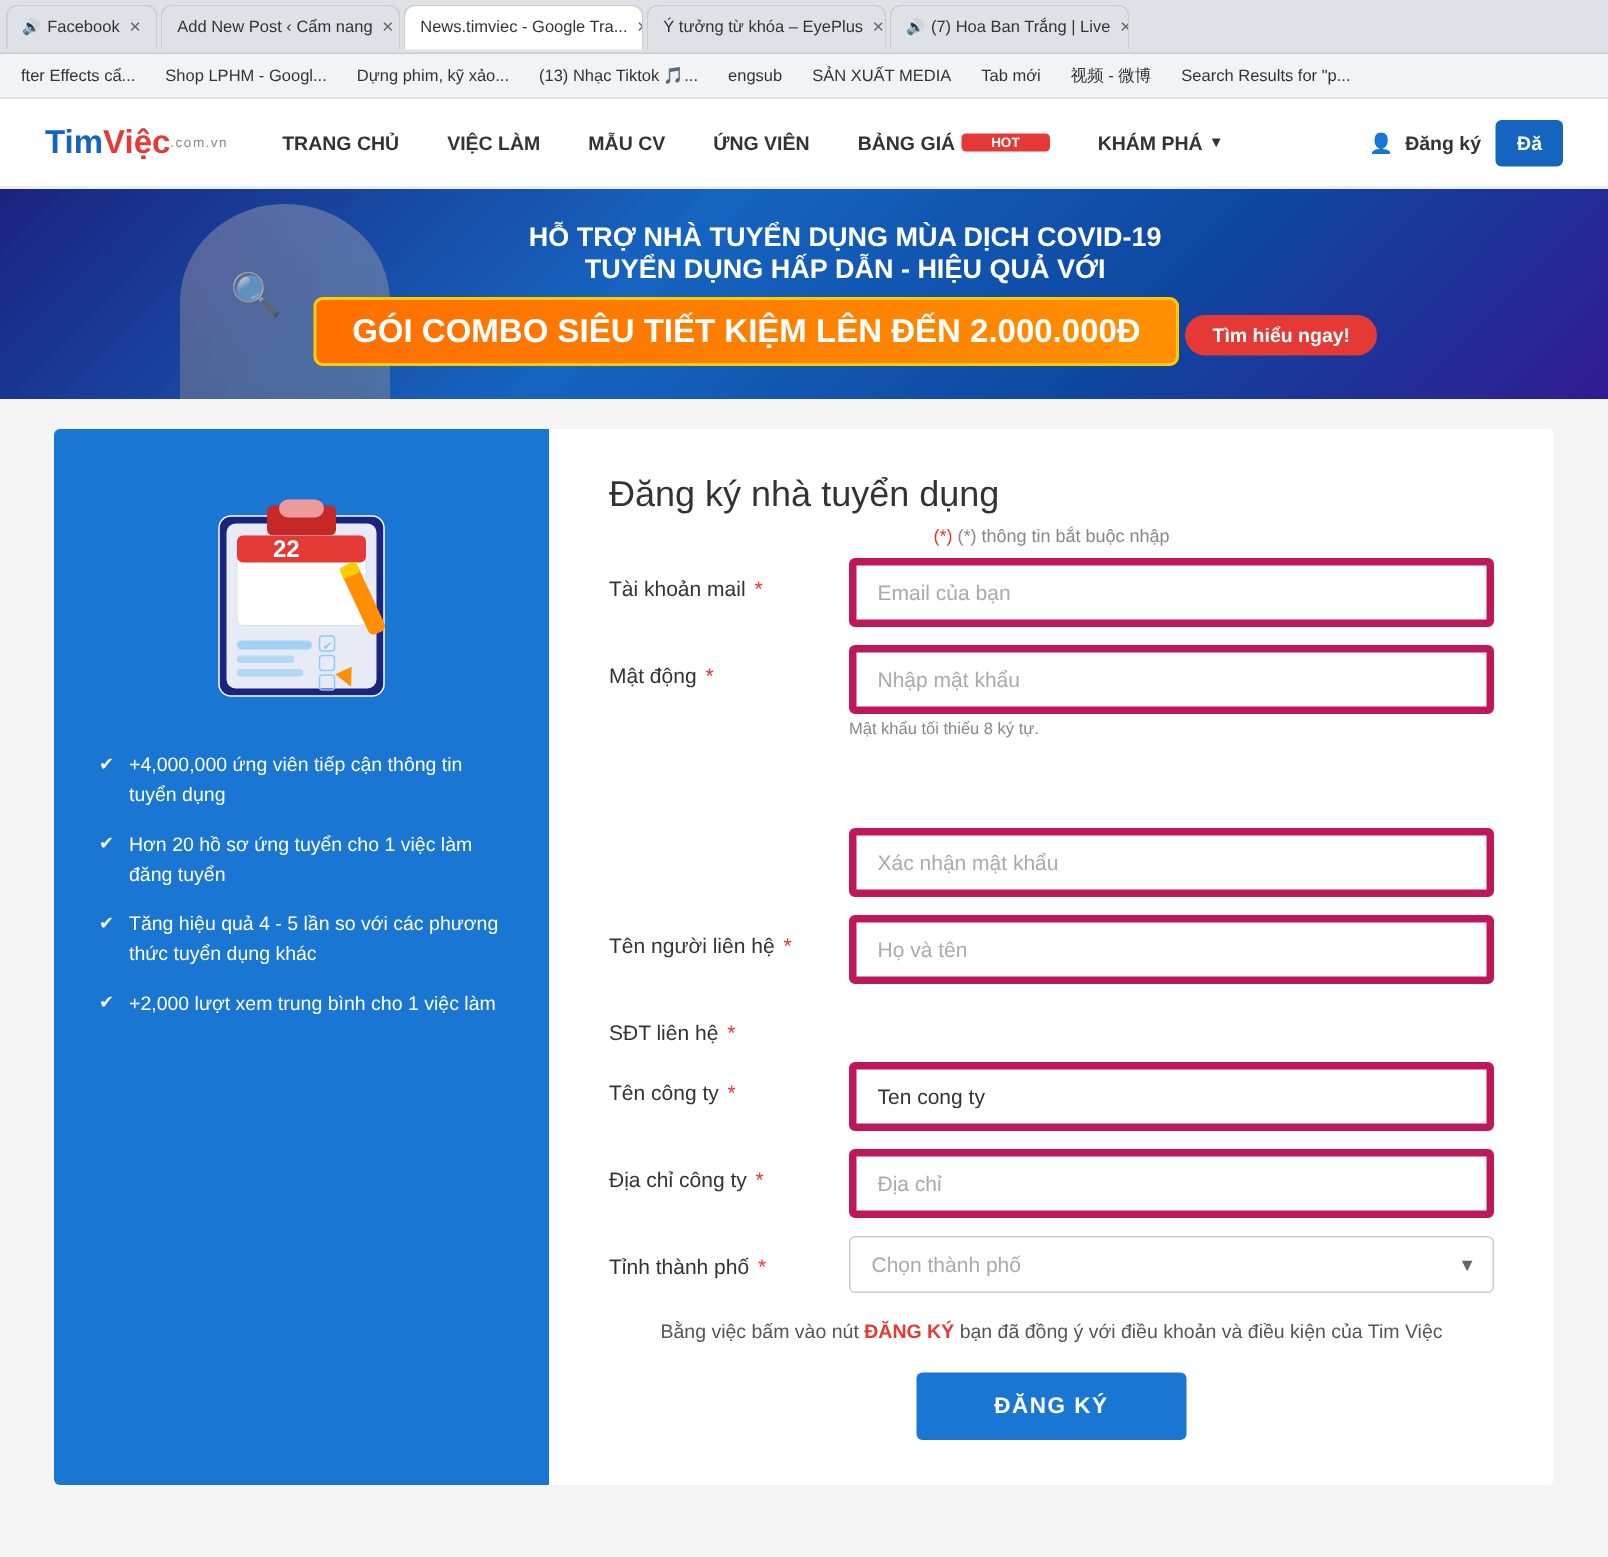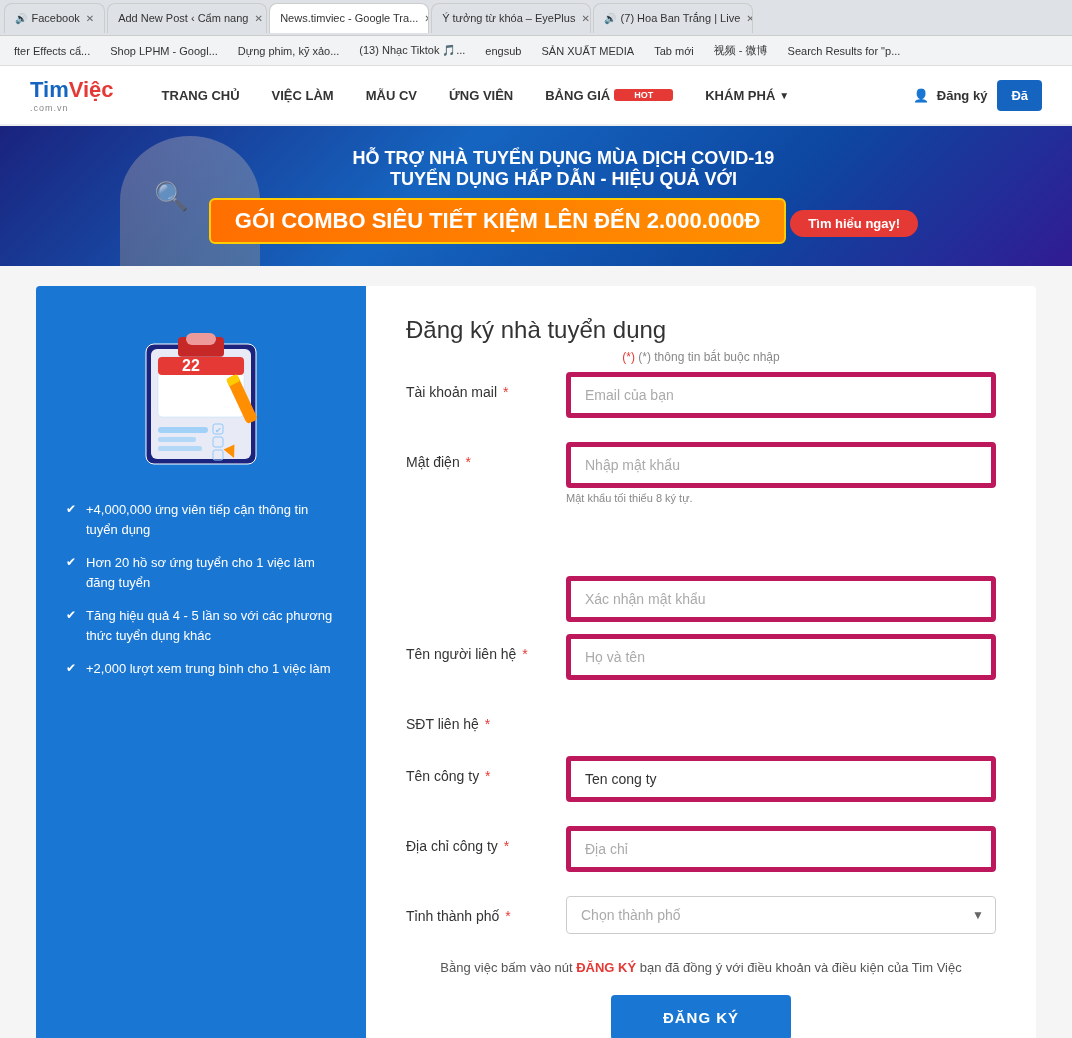--- a/index.html
+++ b/index.html
@@ -60,23 +60,22 @@
     .site-header {
       background: #fff;
       border-bottom: 2px solid #eee;
       display: flex;
       align-items: center;
       padding: 0 30px;
       height: 60px;
     }
     .logo {
       display: flex;
-      flex-direction: column;
-      align-items: flex-start;
-      margin-right: 32px;
+      align-items: center;
+      margin-right: 20px;
     }
     .logo-text {
       font-size: 22px;
       font-weight: bold;
       color: #1565c0;
     }
     .logo-text span { color: #e53935; }
     .logo-sub {
       font-size: 9px;
       color: #888;
@@ -256,21 +255,21 @@
       text-align: center;
       font-size: 12px;
       color: #888;
       margin-bottom: 8px;
     }
     .required-note span { color: #e53935; }
 
     .form-row {
       display: flex;
       align-items: flex-start;
-      margin-bottom: 24px;
+      margin-bottom: 12px;
     }
     .form-label {
       width: 160px;
       font-size: 14px;
       color: #333;
       padding-top: 12px;
       flex-shrink: 0;
     }
     .form-label .req { color: #e53935; margin-left: 2px; }
     .form-field {
@@ -487,21 +486,21 @@
         <span>Tài khoản mail</span>
         <span class="req"> *</span>
       </div>
       <div class="form-field">
         <input class="form-input" type="email" placeholder="Email của bạn" style="">
       </div>
     </div>
 
     <div class="form-row">
       <div class="form-label">
-        <span>Mật điện</span>
+        <span>Mật động</span>
         <span class="req"> *</span>
       </div>
       <div class="form-field">
         <input class="form-input" type="password" placeholder="Nhập mật khẩu" style="">
         <div class="form-hint">Mật khẩu tối thiểu 8 ký tự.</div>
       </div>
     </div>
 
     <div class="confirm-row">
       <input class="form-input" type="password" placeholder="Xác nhận mật khẩu" style="">

